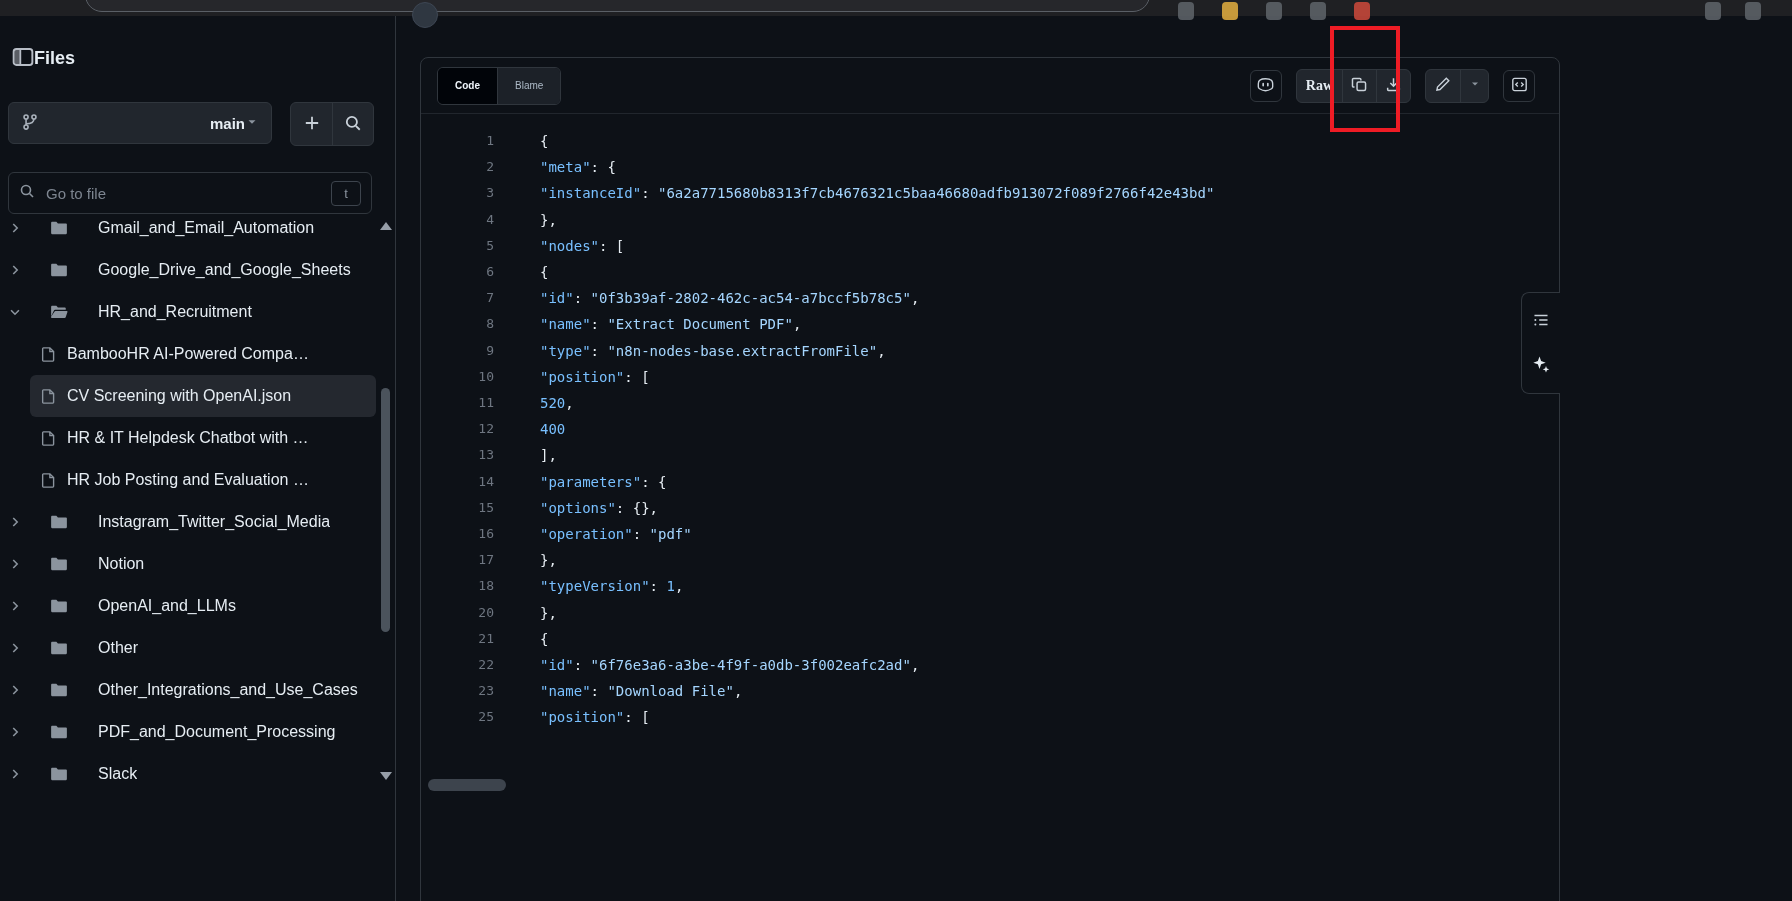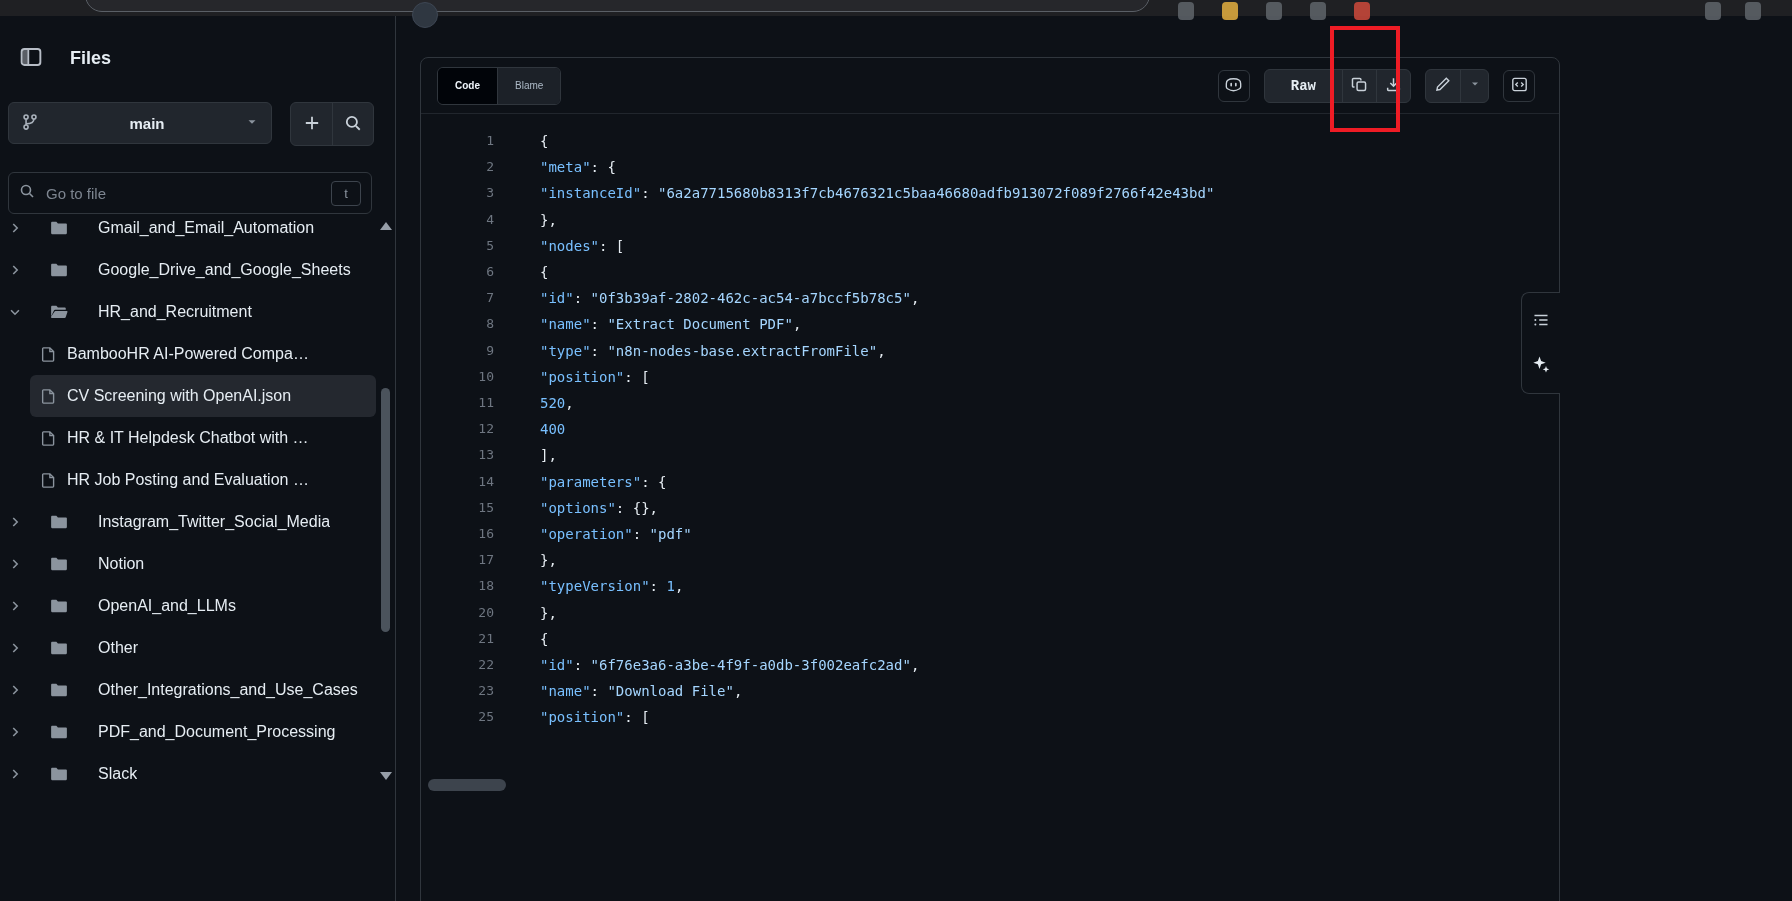--- a/index.html
+++ b/index.html
@@ -12,27 +12,27 @@
   
   .browser-bar{position:absolute;left:0;top:0;width:1792px;height:16px;background:#1f2023;overflow:hidden;z-index:2;}
   .address-bar{position:absolute;left:85px;top:-22px;width:1065px;height:34px;border-radius:17px;
     border:1.5px solid #5a5f66;background:#26272b;box-sizing:border-box;}
   .bicon{position:absolute;top:2px;width:16px;height:18px;border-radius:4px;background:#5b6066;z-index:3;opacity:.9;}
   
   .avatar{position:absolute;left:412px;top:2px;width:26px;height:26px;border-radius:50%;
     background:#2f3741;border:1px solid #3d4653;box-sizing:border-box;z-index:3;}
   
   .sidebar{position:absolute;left:0;top:16px;bottom:0;width:396px;border-right:1px solid #30363d;box-sizing:border-box;background:#0d1117;}
-  .files-header{position:absolute;left:20px;top:30px;display:flex;align-items:center;gap:28px;}
+  .files-header{position:absolute;left:12px;top:30px;display:flex;align-items:center;gap:0;}
   .icon-btn{display:flex;align-items:center;justify-content:center;background:none;border:none;cursor:pointer;padding:0;}
   .files-title{font-size:18px;font-weight:700;color:#e6edf3;}
   .branch-row{position:absolute;left:8px;top:86px;display:flex;}
   .branch-btn{width:264px;height:42px;border:1px solid #30363d;background:#21262d;border-radius:6px;
     display:flex;align-items:center;padding:0 12px;box-sizing:border-box;cursor:pointer;}
-  .branch-label{font-size:15px;font-weight:600;color:#e6edf3;margin-left:10px;flex:1;text-align:center;}
+  .branch-label{font-size:15px;font-weight:600;color:#e6edf3;margin-left:10px;flex:1;text-align:right;}
   .mini-group{margin-left:18px;height:42px;display:flex;border:1px solid #30363d;border-radius:6px;overflow:hidden;background:#21262d;}
   .mini-group .cell{width:41px;display:flex;align-items:center;justify-content:center;cursor:pointer;background:none;border:none;}
   .mini-group .cell + .cell{border-left:1px solid #30363d;}
   .goto-wrap{position:absolute;left:8px;top:156px;width:364px;height:42px;border:1px solid #30363d;border-radius:6px;
     display:flex;align-items:center;padding:0 10px;box-sizing:border-box;background:#0d1117;}
   .goto-input{flex:1;background:transparent;border:none;outline:none;color:#e6edf3;font-size:15px;margin-left:9px;
     font-family:"Liberation Sans", sans-serif;}
   .goto-input::placeholder{color:#7d8590;}
   .key-badge{min-width:20px;height:23px;border:1px solid #3d444d;border-radius:4px;color:#8b949e;font-size:13px;
     display:flex;align-items:center;justify-content:center;padding:0 4px;}
@@ -58,21 +58,21 @@
   .seg{display:flex;align-items:center;padding:0 17px;font-size:10px;color:#adbac7;background:#1c2128;border:none;cursor:pointer;
     font-family:"Liberation Sans", sans-serif;}
   .seg.active{background:#010409;color:#f0f6fc;font-weight:700;}
   .seg + .seg{border-left:1px solid #30363d;}
   .tb-right{margin-left:auto;display:flex;align-items:center;gap:14px;}
   .tb-btn{width:32px;height:32px;border:1px solid #30363d;border-radius:6px;background:transparent;display:flex;
     align-items:center;justify-content:center;cursor:pointer;}
   .btn-group{display:flex;height:32px;border:1px solid #30363d;border-radius:6px;overflow:hidden;background:#21262d;}
   .btn-group .gcell{display:flex;align-items:center;justify-content:center;background:none;border:none;cursor:pointer;color:#e6edf3;}
   .btn-group .gcell + .gcell{border-left:1px solid #30363d;}
-  .gcell.txt{padding:0 26px;font-size:14px;font-weight:600;font-family:Liberation Mono, monospace;}
+  .gcell.txt{padding:0 9px;font-size:14px;font-weight:600;font-family:Liberation Serif, serif;}
   .gcell.ic{width:34px;}
   .gcell.caret{width:28px;}
   
   .code-lines{padding-top:14px;font-family:"DejaVu Sans Mono", monospace;font-size:14px;line-height:26.2px;}
   .code-line{display:flex;}
   .ln{width:73px;flex:none;text-align:right;color:#6e7681;font-size:13px;cursor:pointer;line-height:26.2px;}
   .code-text{padding-left:46px;white-space:pre;}
   .tk-p{color:#e6edf3;}
   .tk-k{color:#79c0ff;}
   .tk-s{color:#a5d6ff;}

